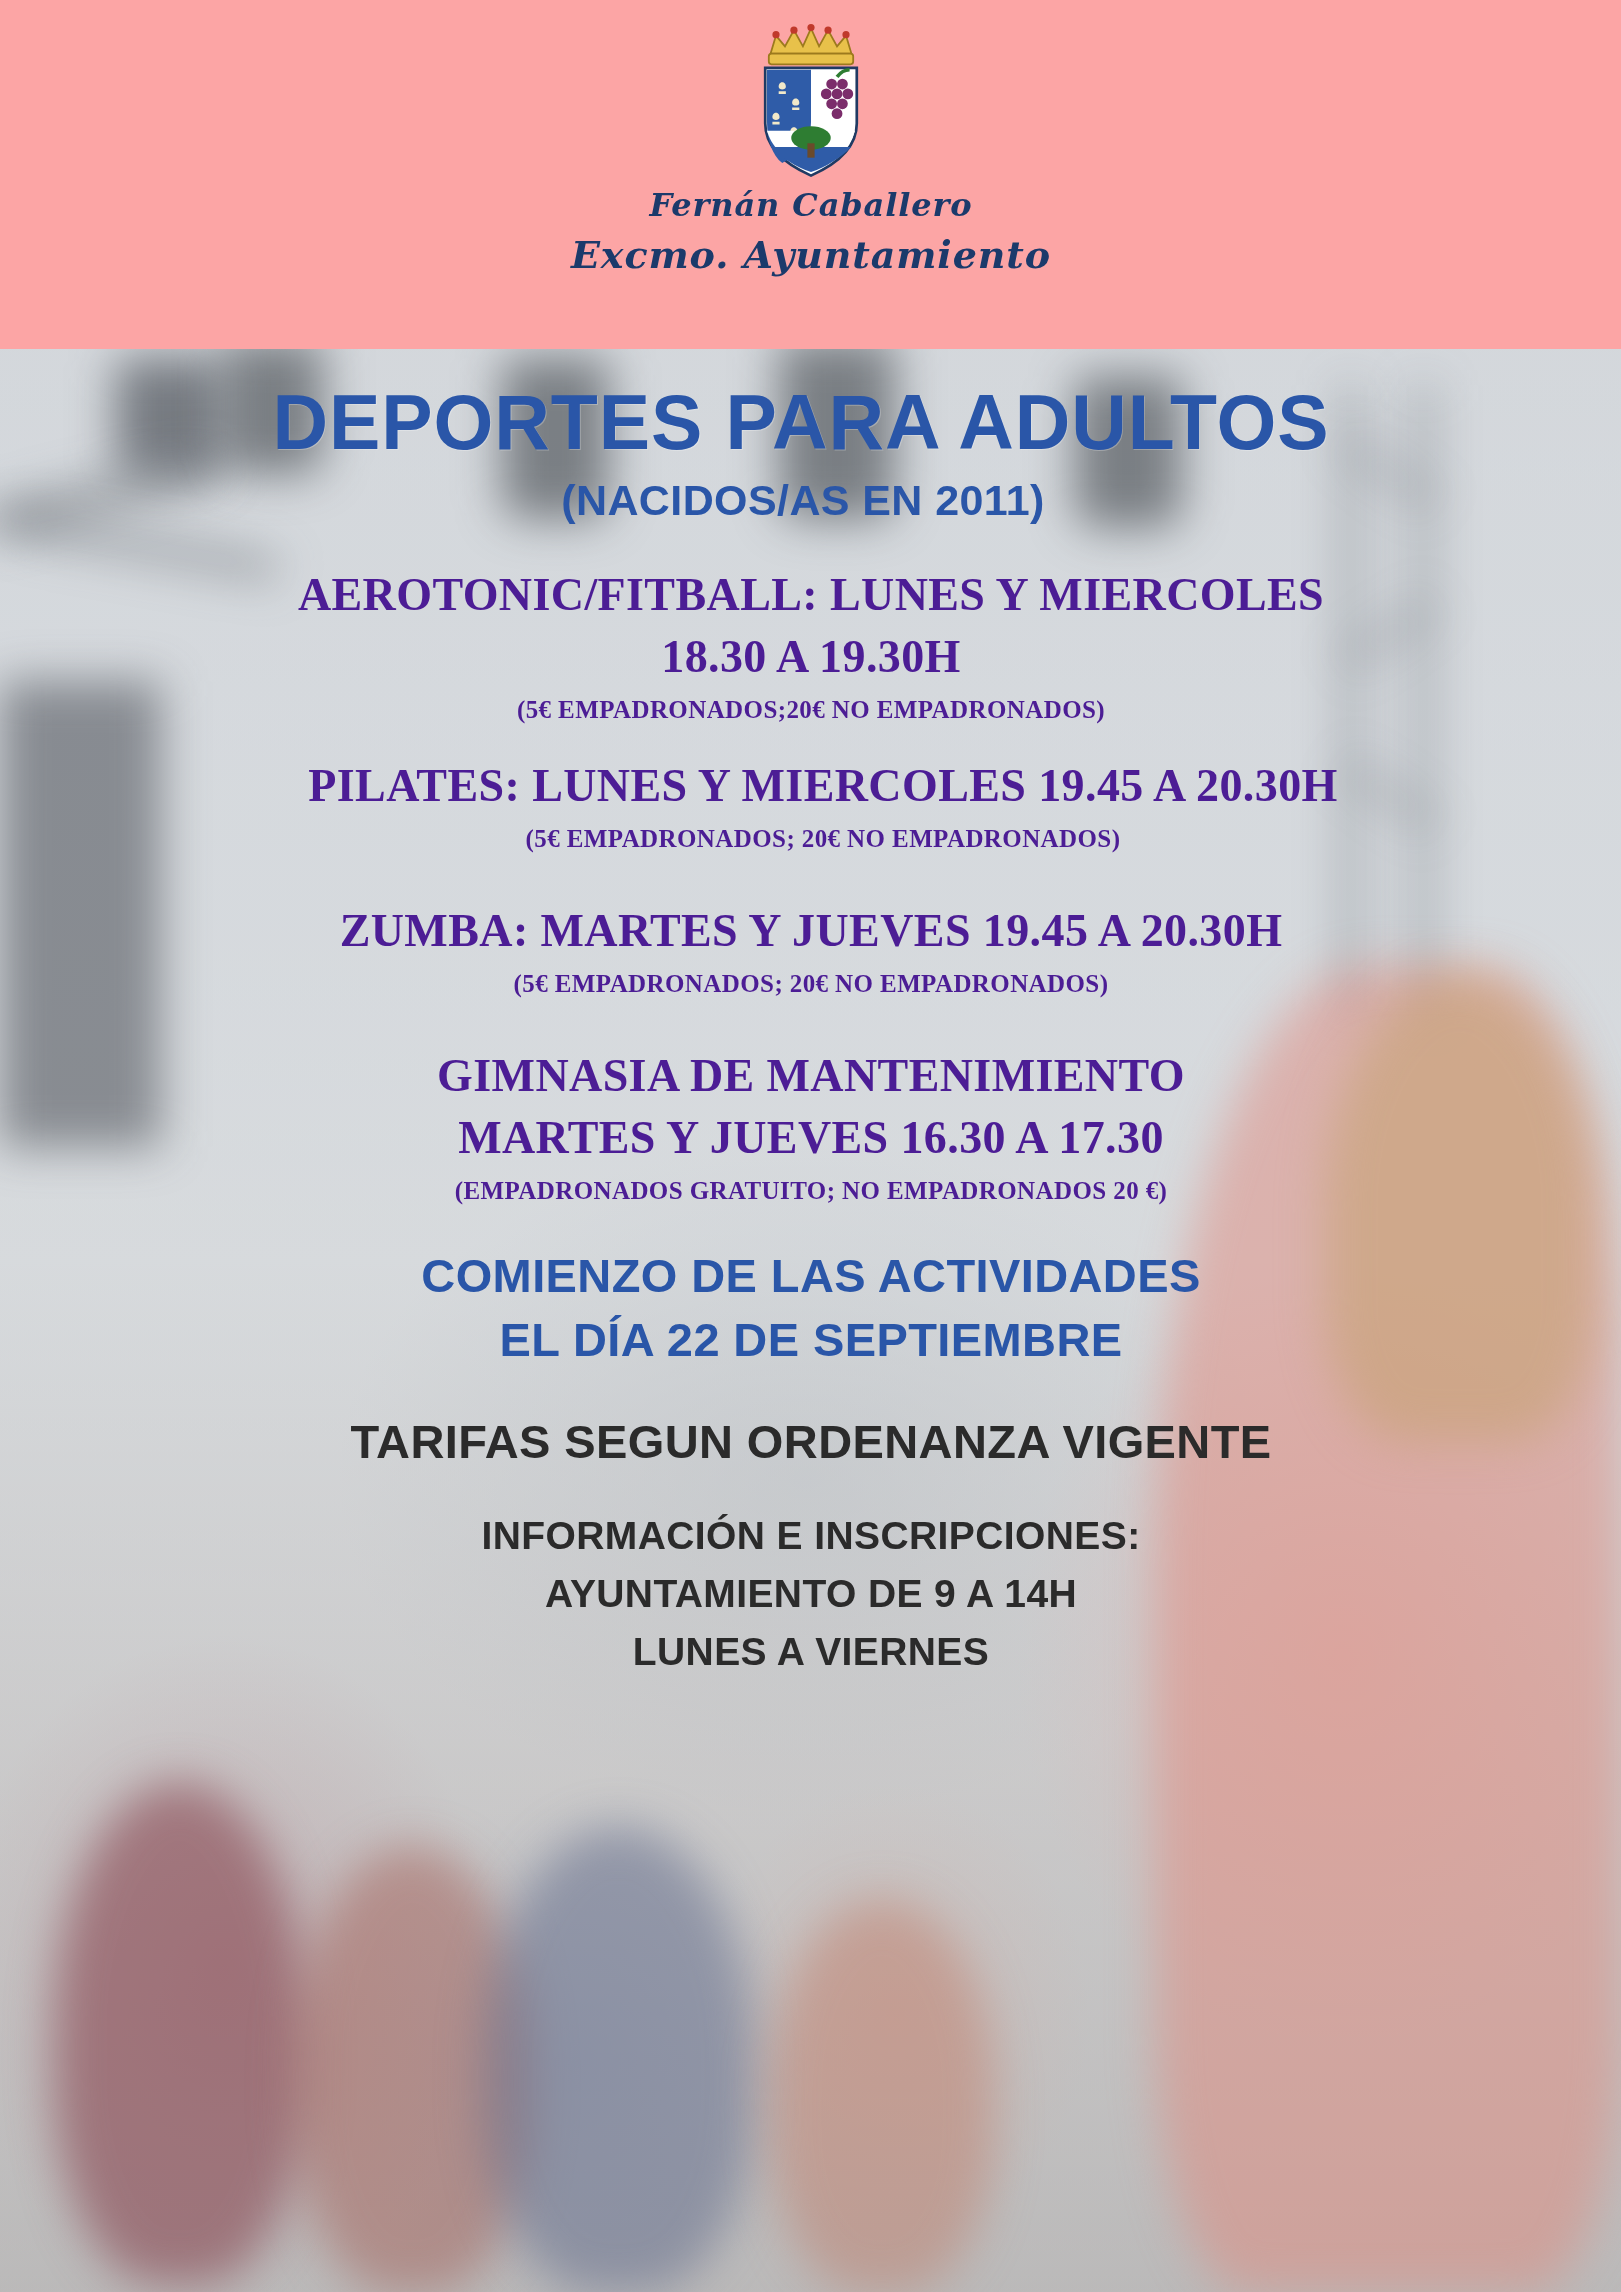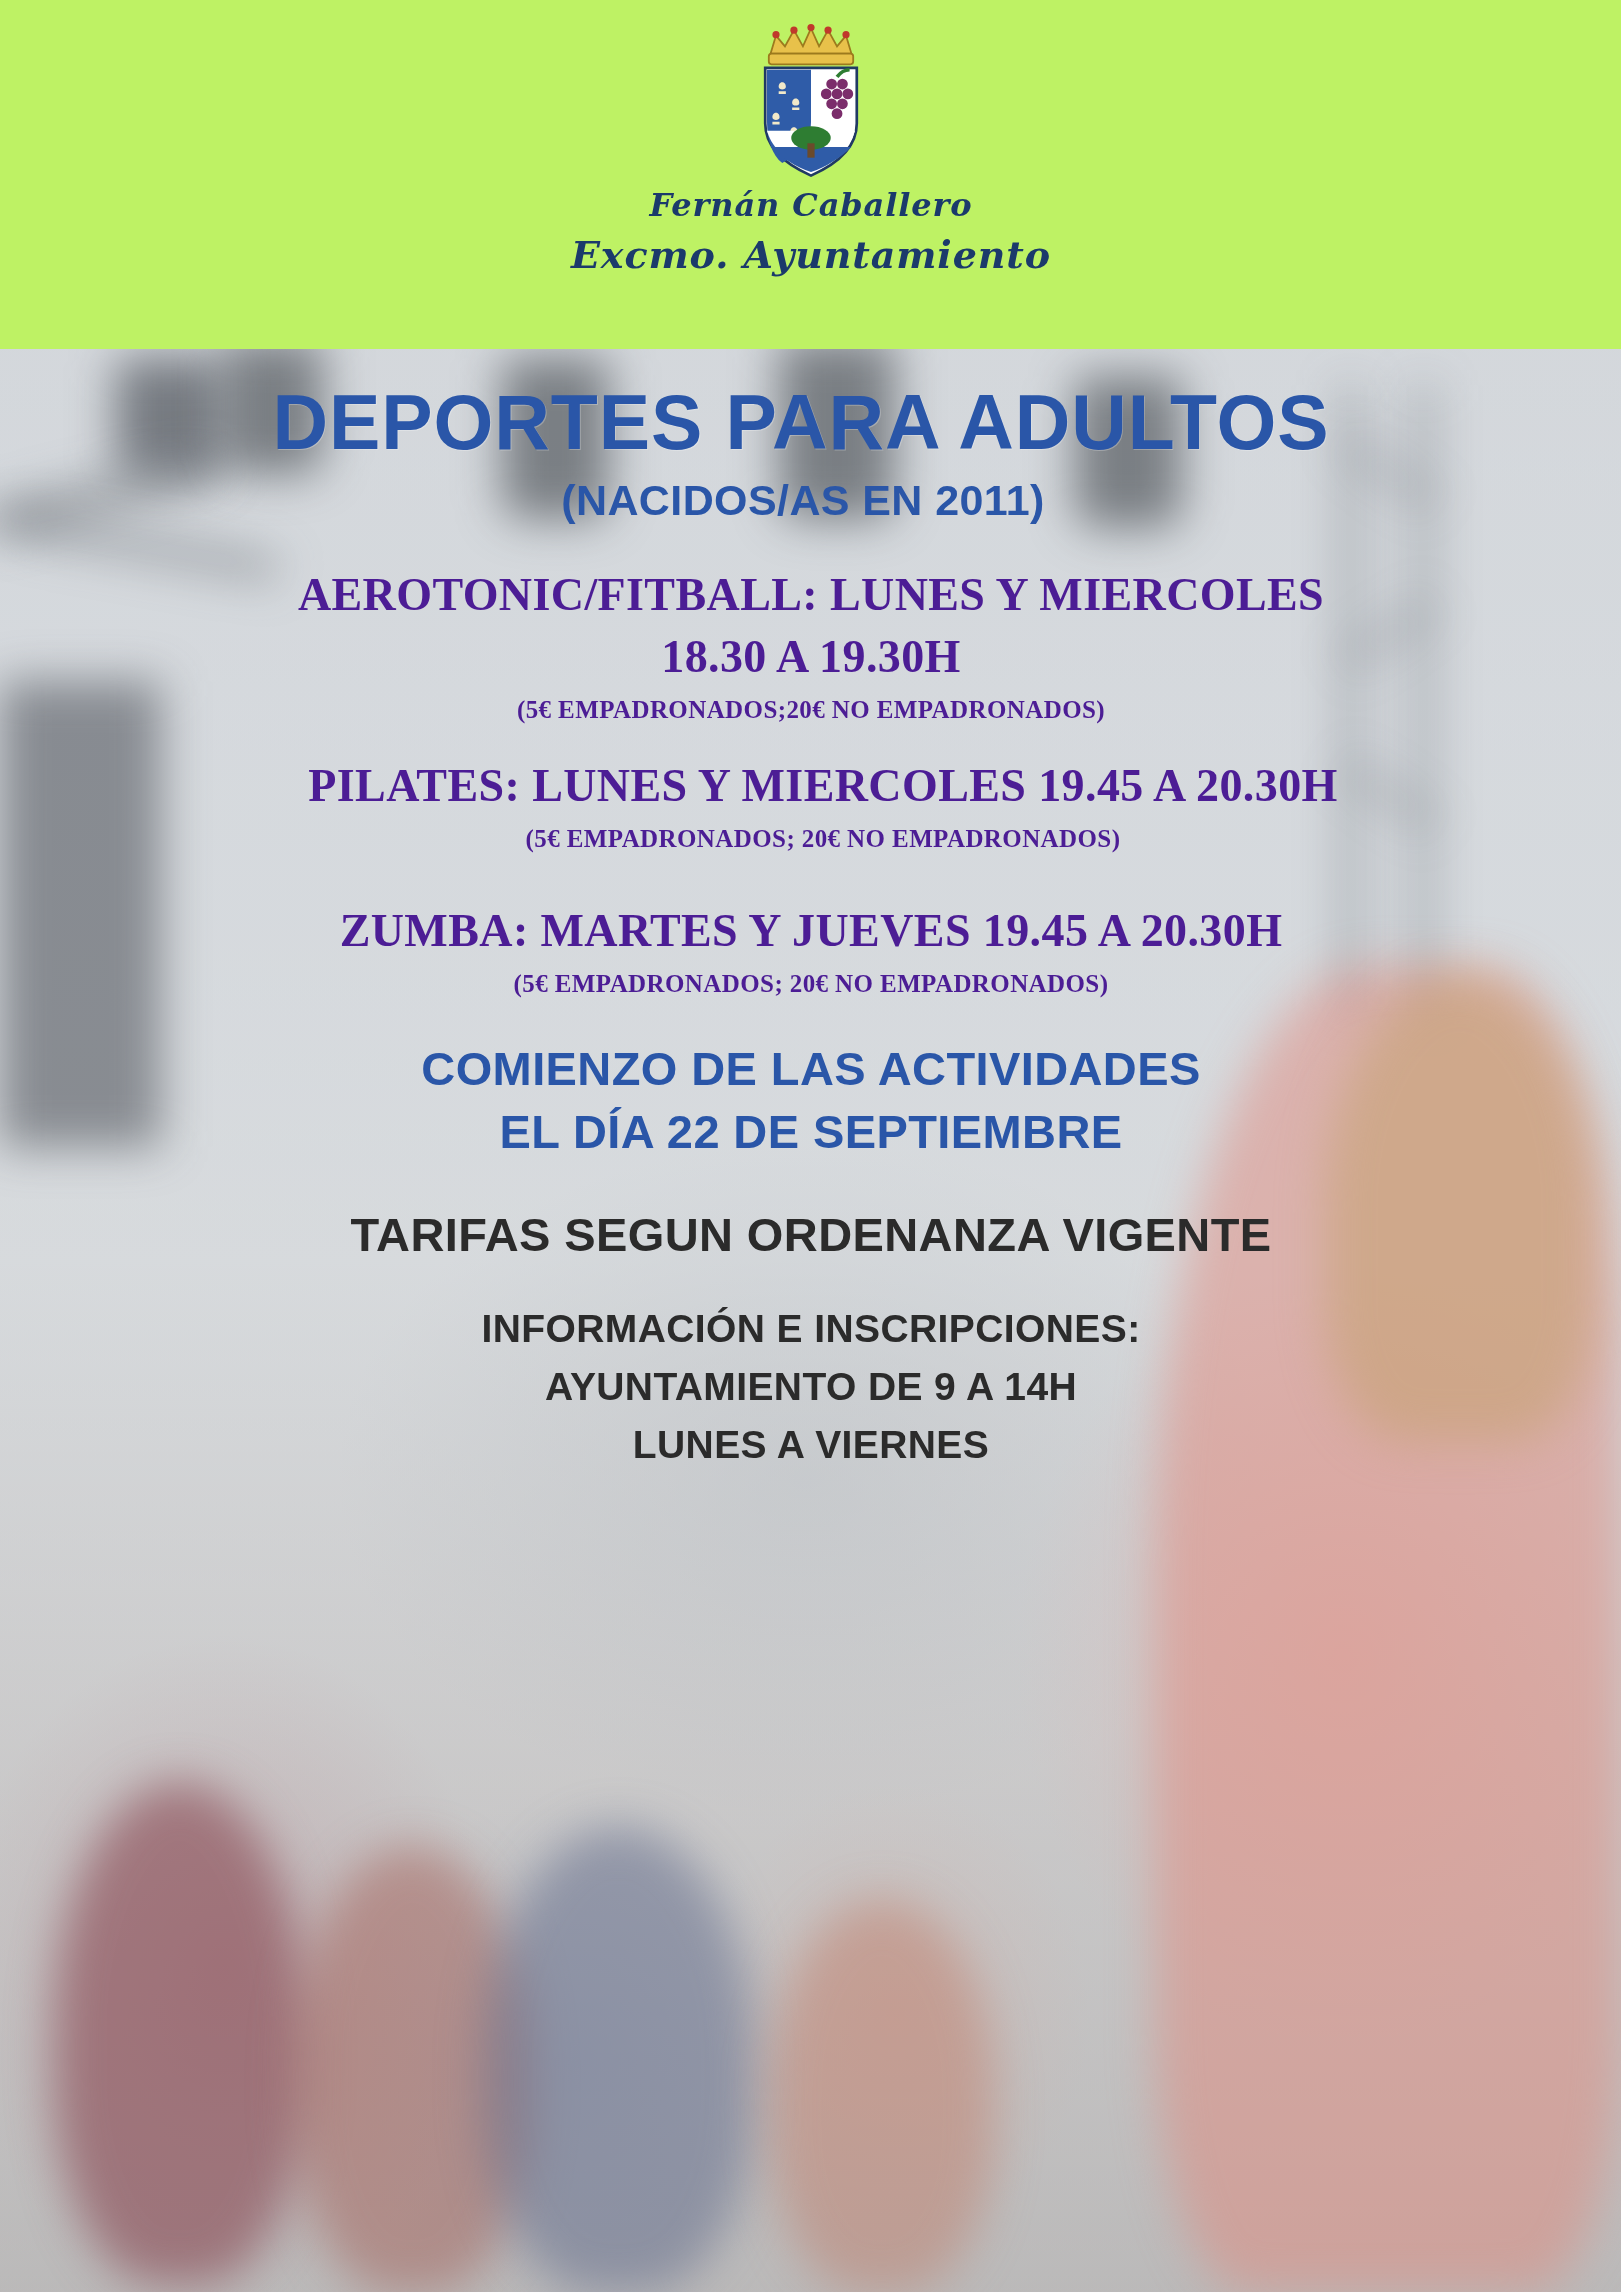--- a/index.html
+++ b/index.html
@@ -77,21 +77,21 @@
   }
   .h1 { left: 1325px; top: 976px; width: 269px; height: 466px; }
   .blur { filter: blur(23px); }
 
   
   .header {
     position: absolute;
     left: 0; top: 0;
     width: 1622px;
     height: 349px;
-    background: #bef264;
+    background: #fca5a5;
     display: flex;
     flex-direction: column;
     align-items: center;
     justify-content: flex-start;
     padding-top: 23px;
     box-sizing: border-box;
   }
   .crest { width: 124px; height: 158px; }
   .crest-name {
     font-family: "DejaVu Serif", serif;
@@ -245,20 +245,25 @@
     <div class="blk-tight">
       <div class="line red act-main">PILATES: LUNES Y MIERCOLES 19.45 A 20.30H</div>
       <div class="line red act-note">(5€ EMPADRONADOS; 20€ NO EMPADRONADOS)</div>
     </div>
 
     <div class="blk-gap">
       <div class="line red act-main">ZUMBA: MARTES Y JUEVES 19.45 A 20.30H</div>
       <div class="line red act-note">(5€ EMPADRONADOS; 20€ NO EMPADRONADOS)</div>
     </div>
 
+    <div class="blk-gap">
+      <div class="line red act-main">GIMNASIA DE MANTENIMIENTO</div>
+      <div class="line red act-main2">MARTES Y JUEVES 16.30 A 17.30</div>
+      <div class="line red act-note">(EMPADRONADOS GRATUITO; NO EMPADRONADOS 20 €)</div>
+    </div>
 
     <div class="line blue start1">COMIENZO DE LAS ACTIVIDADES</div>
     <div class="line blue start2">EL DÍA 22 DE SEPTIEMBRE</div>
 
     <div class="line dark tarifas">TARIFAS SEGUN ORDENANZA VIGENTE</div>
 
     <div class="line dark info1">INFORMACIÓN E INSCRIPCIONES:</div>
     <div class="line dark info2">AYUNTAMIENTO DE 9 A 14H</div>
     <div class="line dark info3">LUNES A VIERNES</div>
 

